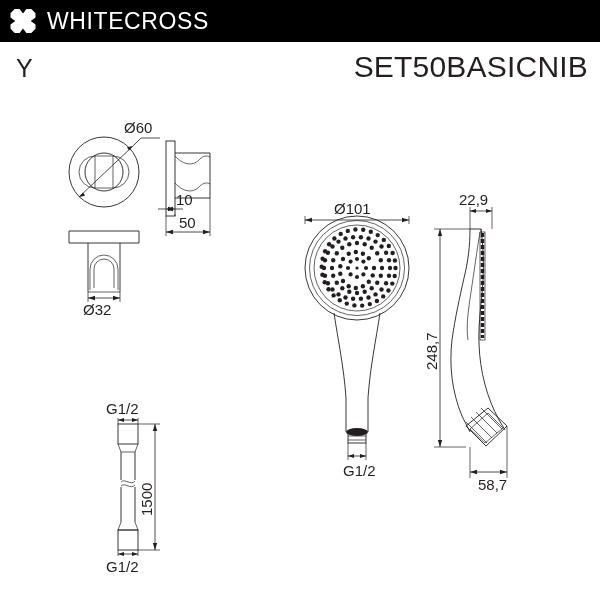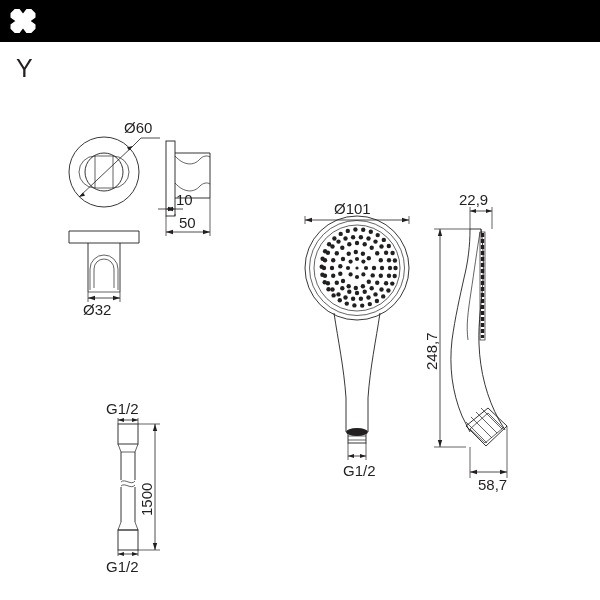--- a/index.html
+++ b/index.html
@@ -101,24 +101,26 @@
     fill: #231f20;
   }
 </style>
 </head>
 <body>
 
 <div id="header-bar">
   <svg id="brand-logo-mark" viewBox="0 0 30 28">
     <path d="M7.2 2.6 L11.2 2.6 L15.0 7.6 L18.8 2.6 L22.8 2.6 L26.8 6.4 L26.8 10.2 L21.6 14.0 L26.8 17.8 L26.8 21.6 L22.8 25.4 L18.8 25.4 L15.0 20.4 L11.2 25.4 L7.2 25.4 L3.2 21.6 L3.2 17.8 L8.4 14.0 L3.2 10.2 L3.2 6.4 Z" fill="#ffffff" stroke="#ffffff" stroke-width="1.4" stroke-linejoin="round"></path>
   </svg>
+  <span id="brand-wordmark">WHITECROSS</span>
 </div>
 
 <div id="title-row">
   <span id="series-label">Y</span>
+  <span id="product-code">SET50BASICNIB</span>
 </div>
 
 <svg id="drawing-canvas" viewBox="0 0 600 600">
 
   <g>
 
     <circle cx="104" cy="172" r="35" class="ln"></circle>
 
     <circle cx="104" cy="172" r="19" class="ln"></circle>
 

